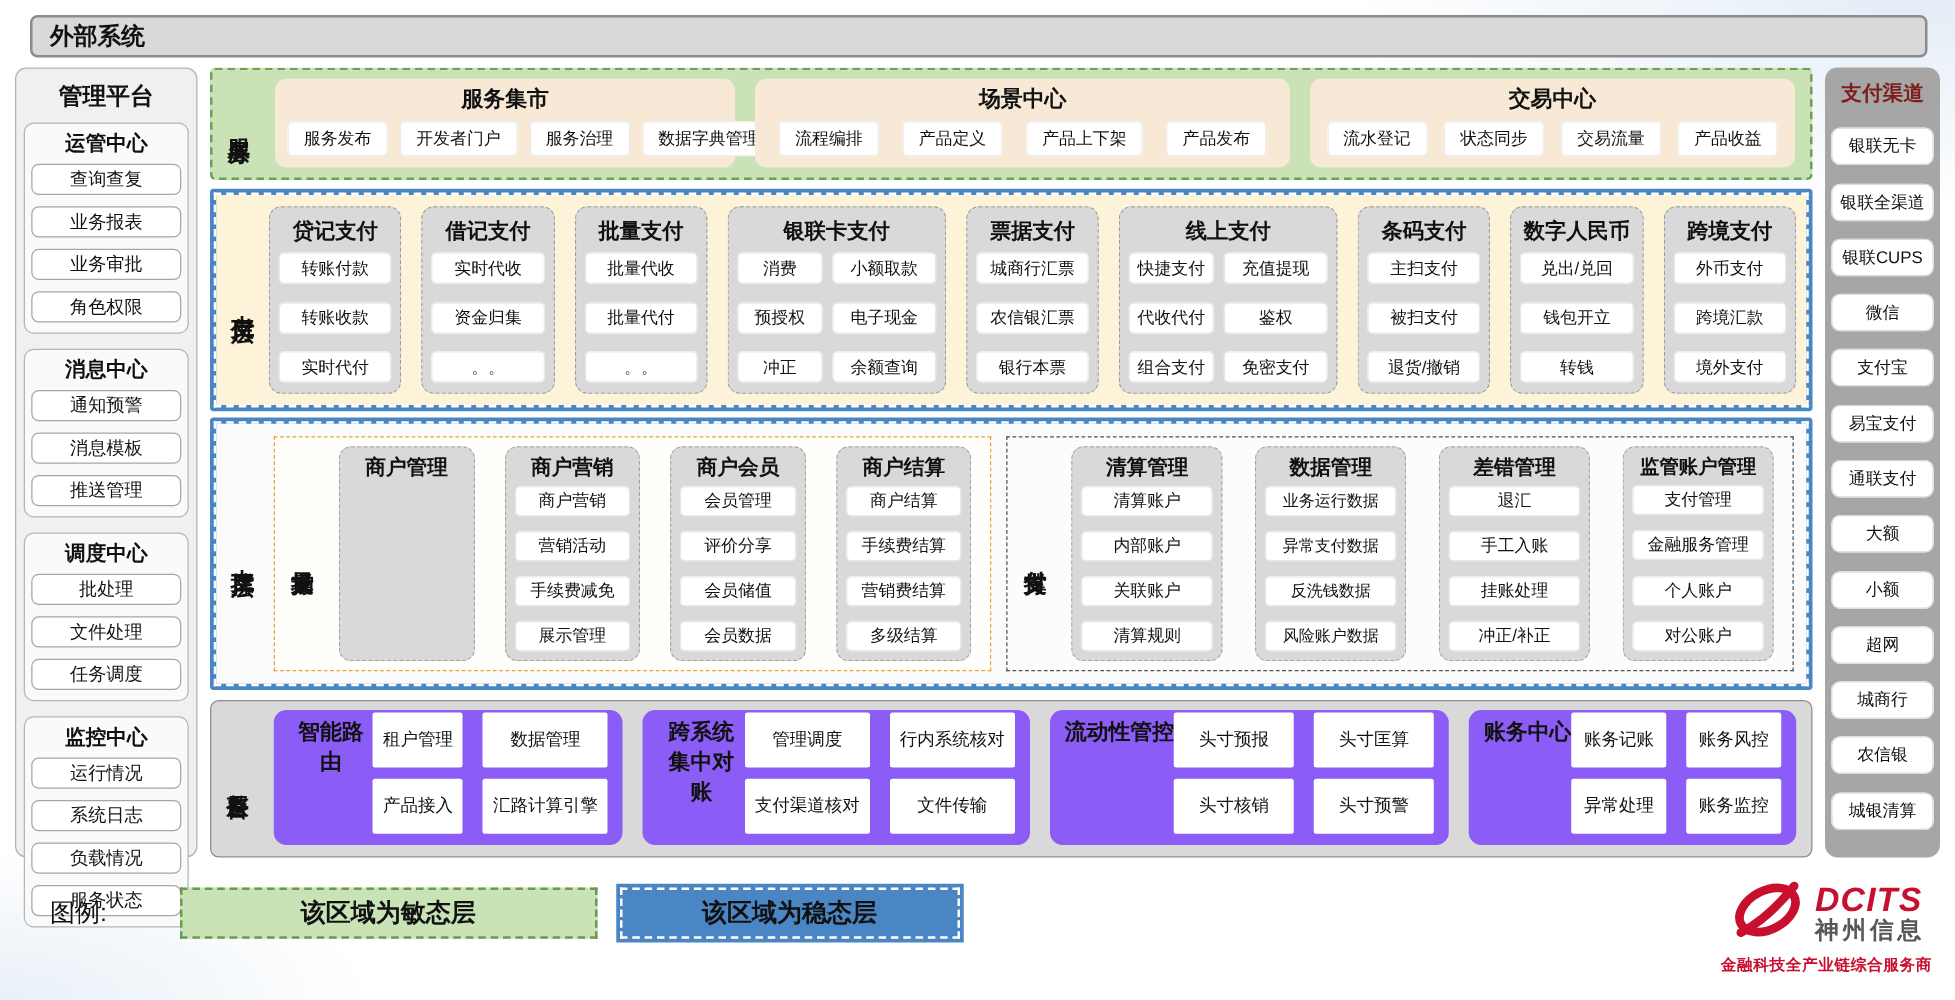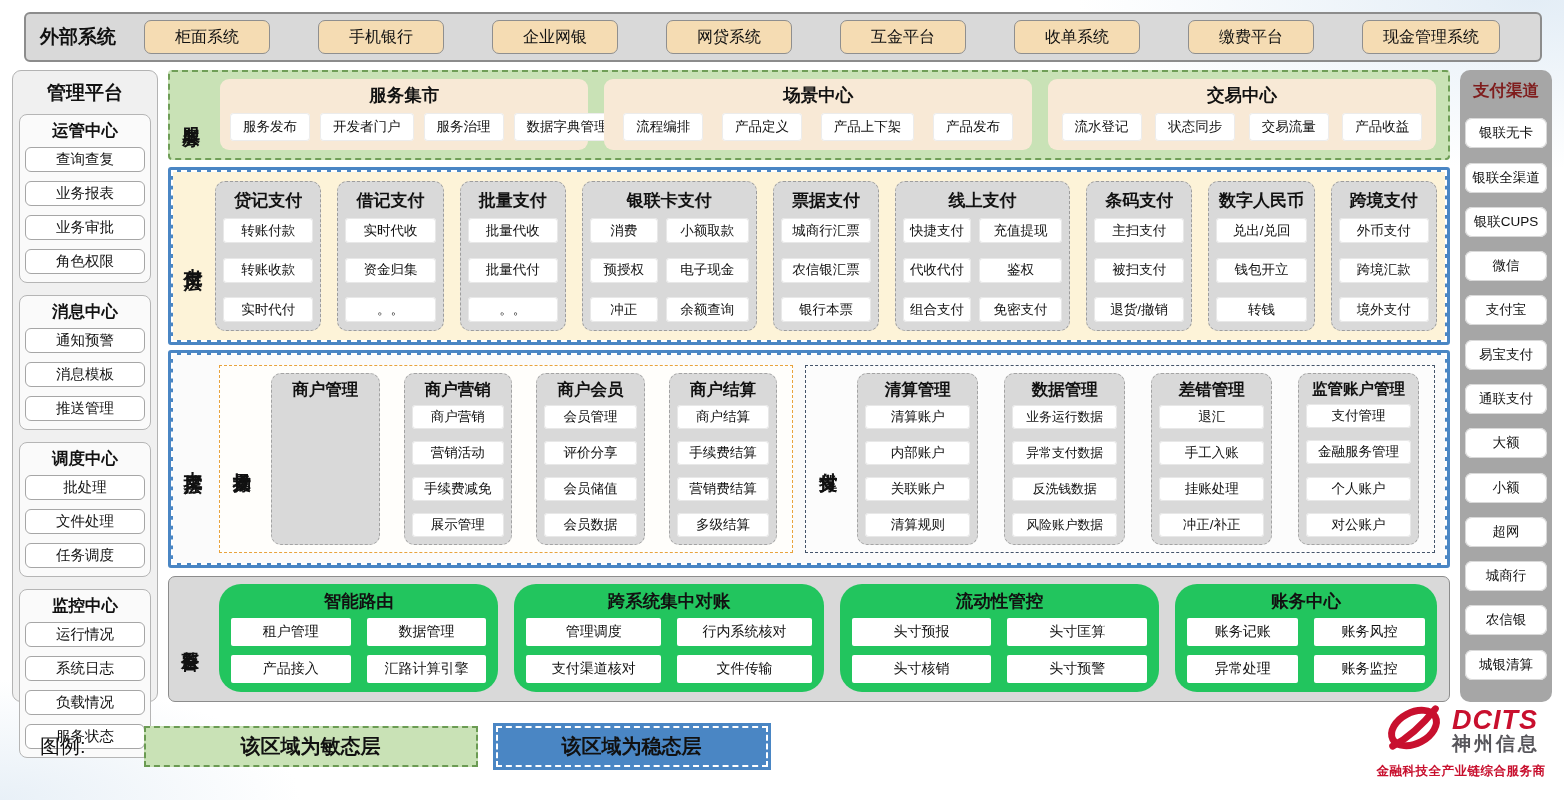--- a/index.html
+++ b/index.html
@@ -6,21 +6,21 @@
   html,body { background:#fff; }
   body { font-family:"Liberation Sans","DejaVu Sans",sans-serif; color:#111; }
   .page{
     position:relative; width:1564px; height:800px; overflow:hidden;
     background:
       radial-gradient(ellipse 700px 260px at 98% 0%, #e3edf6, rgba(255,255,255,0) 65%),
       radial-gradient(ellipse 500px 200px at 0% 100%, #e8f0f7, rgba(255,255,255,0) 60%),
       #ffffff;
   }
   
-  .topbar{ margin:12px 22px 0 24px; height:50px; background:#d9d9d9; border:2px solid #8c8c8c;
+  .topbar{ margin:12px 22px 0 24px; height:34px; background:#d9d9d9; border:2px solid #8c8c8c;
     border-radius:6px; display:flex; align-items:center; padding:0 14px; }
   .topbar-label{ font-size:19px; font-weight:bold; white-space:nowrap; margin-right:28px; }
   .topbar-items{ flex:1; display:flex; justify-content:space-between; align-items:center; padding-right:26px; }
   .ext-btn{ background:#f5dcb3; border:1.6px solid #8f8f8f; border-radius:7px; height:34px;
     min-width:126px; padding:0 20px; display:flex; align-items:center; justify-content:center;
     font-size:16px; white-space:nowrap; }
   
   .body-row{ margin:8px 12px 0 12px; display:flex; gap:10px; height:632px; }
   
   .left-panel{ width:146px; background:#f0f0f0; border:1.6px solid #b3b3b3; border-radius:9px;
@@ -72,21 +72,21 @@
   .sup-col .col-title{ font-size:16.5px; padding:2px 0 4px; }
   .sup-col.wide-title .col-title{ font-size:15.5px; }
   .sup-items{ flex:1; display:grid; grid-template-columns:1fr; gap:7px; align-content:space-between; }
   .sup-btn{ background:#fff; border-radius:4px; font-size:13.5px; min-height:24px; padding:0 3px;
     display:flex; align-items:center; justify-content:center; white-space:nowrap; box-shadow:inset 0 0 0 1px #e8e8e8; }
   .sup-col.dense .sup-btn{ font-size:12.8px; }
   
   .integration-layer{ flex:1; background:#d9d9d9; border:1.6px solid #8c8c8c; border-radius:7px;
     display:flex; gap:16px; padding:7px 12px 9px 8px; }
   .integration-layer .v-label{ width:26px; font-size:18px; letter-spacing:0; }
-  .int-group{ background:#22c55e; border-radius:22px; padding:2px 12px 9px; display:flex; flex-direction:column; min-width:0; }
+  .int-group{ background:#8b5cf6; border-radius:10px; padding:2px 12px 9px; display:flex; flex-direction:row; min-width:0; }
   .int-g0{ flex:1.02; } .int-g1{ flex:1.14; } .int-g2{ flex:1.18; } .int-g3{ flex:0.95; }
   .int-title{ font-weight:bold; font-size:17.5px; text-align:center; padding:3px 0 5px; }
   .int-items{ flex:1; display:grid; grid-template-columns:1fr 1fr; gap:9px 16px; }
   .int-btn{ background:#fff; border-radius:2px; font-size:14px; min-height:26px; padding:0 8px;
     display:flex; align-items:center; justify-content:center; white-space:nowrap; }
   
   .right-panel{ width:92px; background:#a6a6a6; border-radius:10px; padding:10px 5px 8px;
     display:flex; flex-direction:column; }
   .rp-title{ color:#7f1d1d; font-weight:bold; font-size:16.5px; text-align:center; white-space:nowrap; }
   .rp-items{ flex:1; display:flex; flex-direction:column; justify-content:space-evenly; margin-top:2px; }
@@ -108,30 +108,20 @@
   .logo-company{ color:#57565b; font-weight:bold; font-size:19px; letter-spacing:3px; }
   .logo-slogan{ color:#c8102e; font-weight:bold; font-size:12.5px; margin-top:3px; white-space:nowrap; letter-spacing:0.5px; }
 </style>
 </head>
 <body>
 
 <div class="page">
 
   <div class="topbar">
     <div class="topbar-label">外部系统</div>
-    <div class="topbar-items">
-        <div class="ext-btn">柜面系统</div>
-        <div class="ext-btn">手机银行</div>
-        <div class="ext-btn">企业网银</div>
-        <div class="ext-btn">网贷系统</div>
-        <div class="ext-btn">互金平台</div>
-        <div class="ext-btn">收单系统</div>
-        <div class="ext-btn">缴费平台</div>
-        <div class="ext-btn">现金管理系统</div>
-      </div>
   </div>
 
   <div class="body-row">
 
     <aside class="left-panel">
       <div class="lp-title">管理平台</div>
       <div class="mg-group">
         <div class="mg-title">运管中心</div>
         <div class="mg-items">
             <div class="mg-btn">查询查复</div>

